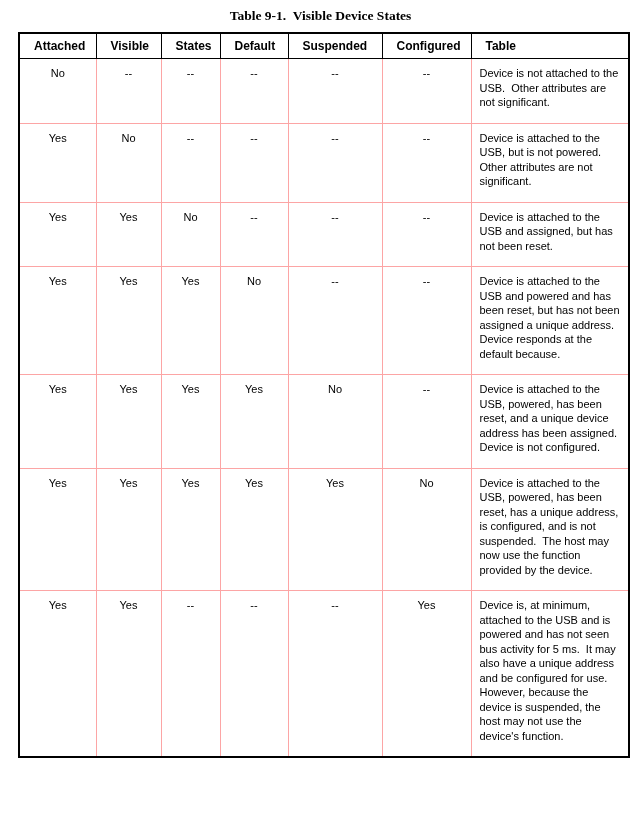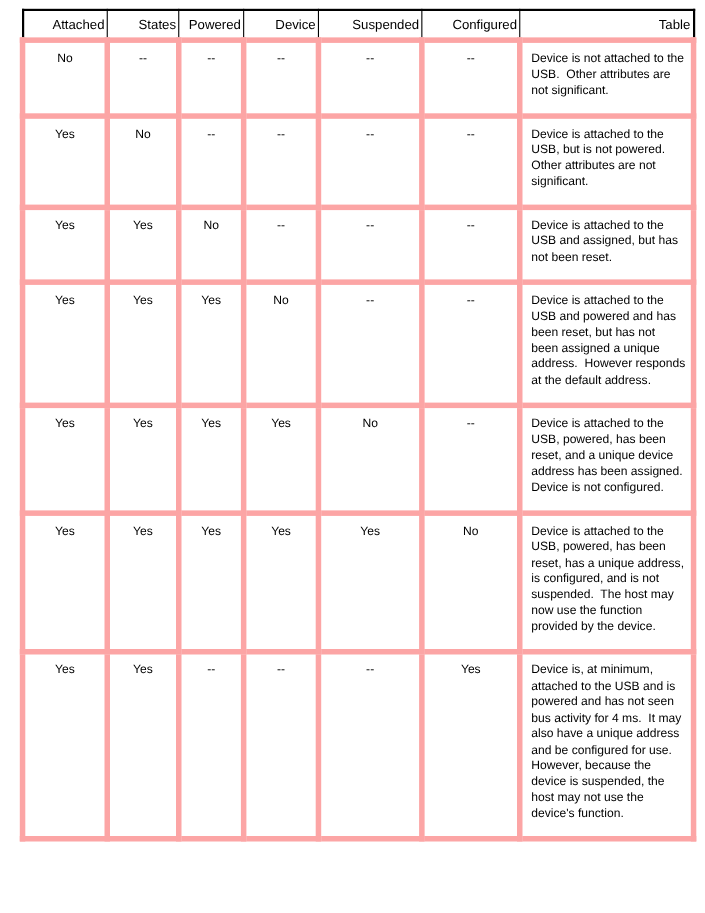--- a/index.html
+++ b/index.html
@@ -29,29 +29,29 @@
   table.device-states {
     border-collapse: collapse;
     table-layout: fixed;
     margin-left: 18px;
     width: 610px;
     border: 2px solid #000000;
   }
   table.device-states th {
     border: 1px solid #000000;
     font-size: 12px;
-    font-weight: normal;
-    text-align: right;
+    font-weight: bold;
+    text-align: left;
     vertical-align: middle;
-    padding: 5px 2px;
+    padding: 5px 14px;
     height: 14px;
     background: #ffffff;
   }
   table.device-states td {
-    border: 5px solid #fca5a5;
+    border: 1px solid #fca5a5;
     vertical-align: top;
     font-size: 11px;
     line-height: 14.5px;
     background: #ffffff;
   }
   td.val {
     text-align: center;
     padding: 7px 2px 13px 2px;
   }
   td.state {
@@ -59,37 +59,38 @@
     padding: 7px 5px 13px 8px;
     white-space: pre-wrap;
     margin-left: 28px;
   }
 </style>
 </head>
 <body>
 
 <div class="page">
 
+  <div class="caption">Table 9-1.  Visible Device States</div>
 
   <table class="device-states">
     <colgroup id="colgroup">
         <col style="width: 77px;">
         <col style="width: 65px;">
         <col style="width: 59px;">
         <col style="width: 68px;">
         <col style="width: 94px;">
         <col style="width: 89px;">
         <col style="width: 158px;">
       </colgroup>
     <thead>
       <tr id="header-row">
           <th>Attached</th>
+          <th>Visible</th>
           <th>States</th>
-          <th>Powered</th>
-          <th>Device</th>
+          <th>Default</th>
           <th>Suspended</th>
           <th>Configured</th>
           <th>Table</th>
         </tr>
     </thead>
     <tbody id="table-body">
         <tr>
           <td class="val">No</td>
           <td class="val">--</td>
           <td class="val">--</td>
@@ -116,21 +117,21 @@
           <td class="val">--</td>
           <td class="state">Device is attached to the USB and assigned, but has not been reset.</td>
         </tr>
         <tr>
           <td class="val">Yes</td>
           <td class="val">Yes</td>
           <td class="val">Yes</td>
           <td class="val">No</td>
           <td class="val">--</td>
           <td class="val">--</td>
-          <td class="state">Device is attached to the USB and powered and has been reset, but has not been assigned a unique address.  However responds at the default address.</td>
+          <td class="state">Device is attached to the USB and powered and has been reset, but has not been assigned a unique address.  Device responds at the default because.</td>
         </tr>
         <tr>
           <td class="val">Yes</td>
           <td class="val">Yes</td>
           <td class="val">Yes</td>
           <td class="val">Yes</td>
           <td class="val">No</td>
           <td class="val">--</td>
           <td class="state">Device is attached to the USB, powered, has been reset, and a unique device address has been assigned.  Device is not configured.</td>
         </tr>
@@ -143,18 +144,18 @@
           <td class="val">No</td>
           <td class="state">Device is attached to the USB, powered, has been reset, has a unique address, is configured, and is not suspended.  The host may now use the function provided by the device.</td>
         </tr>
         <tr>
           <td class="val">Yes</td>
           <td class="val">Yes</td>
           <td class="val">--</td>
           <td class="val">--</td>
           <td class="val">--</td>
           <td class="val">Yes</td>
-          <td class="state">Device is, at minimum, attached to the USB and is powered and has not seen bus activity for 4 ms.  It may also have a unique address and be configured for use.  However, because the device is suspended, the host may not use the device's function.</td>
+          <td class="state">Device is, at minimum, attached to the USB and is powered and has not seen bus activity for 5 ms.  It may also have a unique address and be configured for use.  However, because the device is suspended, the host may not use the device's function.</td>
         </tr>
       </tbody>
   </table>
 
 </div>
 
 </body></html>

